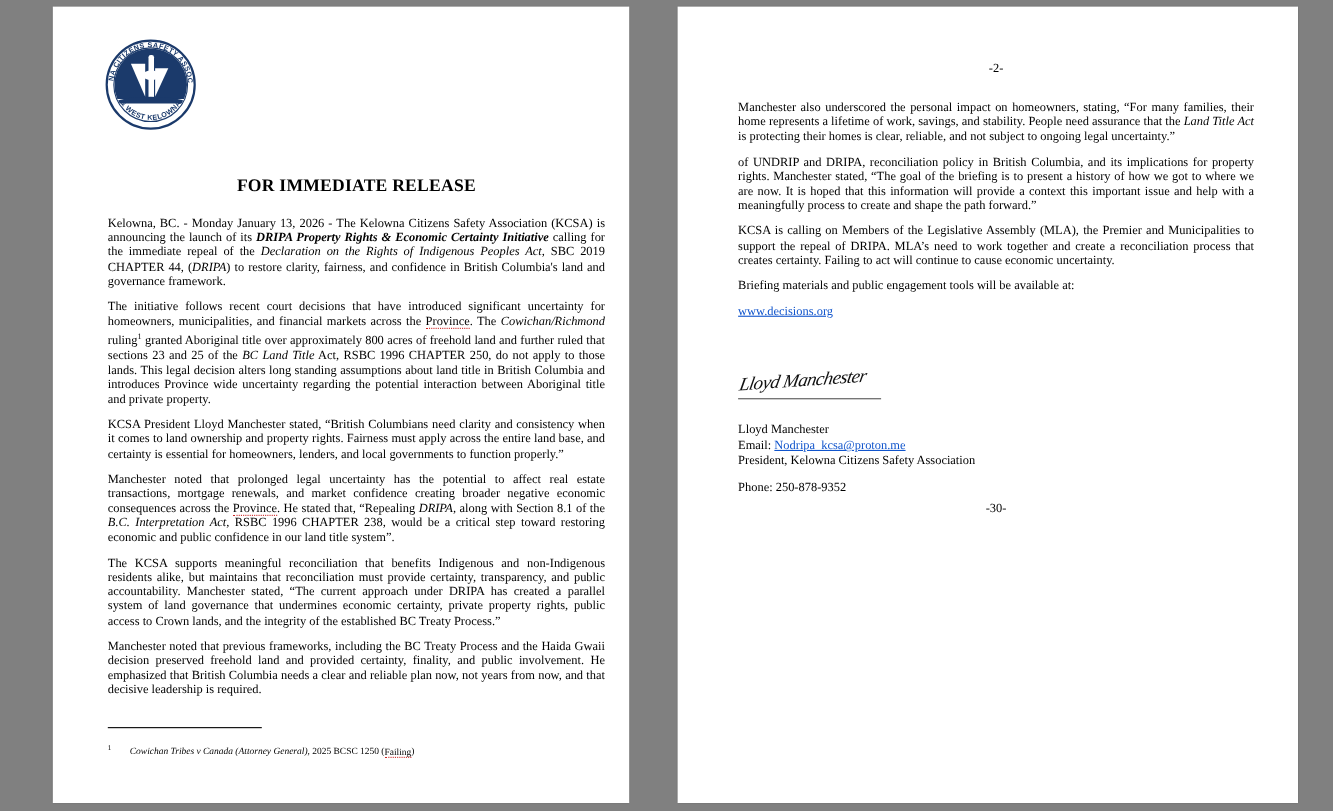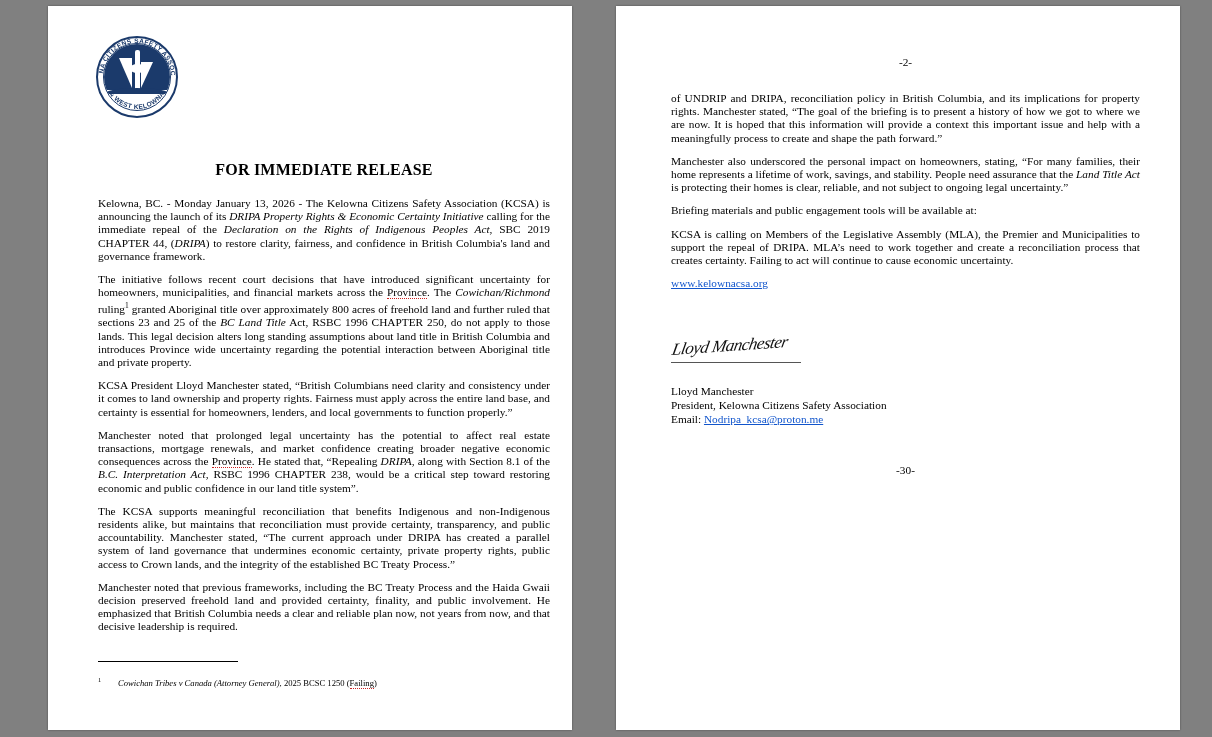--- a/index.html
+++ b/index.html
@@ -147,21 +147,21 @@
   p.body {
     font-size: 11.3px;
     line-height: 13.2px;
     text-align: justify;
     margin: 0 0 10px 0;
     font-family: "Liberation Serif", serif;
     color: #000;
   }
   .b { font-weight: normal; margin-top: 28px; }
   .i { font-style: italic; text-align: right; }
-  .bi { font-weight: normal; font-style: italic; }
+  .bi { font-weight: bold; font-style: italic; }
   .spellerr {
     border-bottom: 1.5px dotted #cc2222;
     text-decoration-style: wavy;
     text-decoration-color: #cc2222;
     text-decoration-thickness: 1px;
   }
   .link {
     color: #1155cc;
     text-decoration: underline;
   }
@@ -194,21 +194,21 @@
   
   .page-number {
     text-align: center;
     font-size: 11.3px;
     margin: 0 0 24px 0;
     font-family: "Liberation Serif", serif;
   }
   .end-mark {
     text-align: center;
     font-size: 11.3px;
-    margin-top: 28px;
+    margin-top: 6px;
     font-family: "Liberation Serif", serif;
   }
   .sig-block {
     margin-top: 14px;
     font-size: 11.3px;
     line-height: 14px;
   }
   .signature {
     position: relative;
     width: 130px;
@@ -270,63 +270,64 @@
     </div>
 
     <div class="page-inner">
 
       <h1 class="headline">FOR IMMEDIATE RELEASE</h1>
 
       <p class="body"><span class="b">Kelowna, BC. - Monday January 13, 2026 - </span><span>The Kelowna Citizens Safety Association (KCSA) is announcing the launch of its </span><span class="bi">DRIPA Property Rights &amp; Economic Certainty Initiative</span><span> calling for the immediate repeal of the </span><span class="i">Declaration on the Rights of Indigenous Peoples Act</span><span>, SBC 2019 CHAPTER 44, (</span><span class="i">DRIPA</span><span>) to restore clarity, fairness, and confidence in British Columbia's land and governance framework.</span></p>
 
       <p class="body"><span>The initiative follows recent court decisions that have introduced significant uncertainty for homeowners, municipalities, and financial markets across the </span><span class="spellerr">Province</span><span>. The </span><span class="i">Cowichan/Richmond</span><span> ruling</span><sup>1</sup><span> granted Aboriginal title over approximately 800 acres of freehold land and further ruled that sections 23 and 25 of the </span><span class="i">BC Land Title</span><span> Act, RSBC 1996 CHAPTER 250, do not apply to those lands. This legal decision alters long standing assumptions about land title in British Columbia and introduces Province wide uncertainty regarding the potential interaction between Aboriginal title and private property.</span></p>
 
-      <p class="body">KCSA President Lloyd Manchester stated, “British Columbians need clarity and consistency under it comes to land ownership and property rights. Fairness must apply across the entire land base, and certainty is essential for homeowners, lenders, and local governments to function properly.”</p>
+      <p class="body">KCSA President Lloyd Manchester stated, “British Columbians need clarity and consistency when it comes to land ownership and property rights. Fairness must apply across the entire land base, and certainty is essential for homeowners, lenders, and local governments to function properly.”</p>
 
       <p class="body"><span>Manchester noted that prolonged legal uncertainty has the potential to affect real estate transactions, mortgage renewals, and market confidence creating broader negative economic consequences across the </span><span class="spellerr">Province</span><span>. He stated that, “Repealing </span><span class="i">DRIPA</span><span>, along with Section 8.1 of the </span><span class="i">B.C. Interpretation Act</span><span>, RSBC 1996 CHAPTER 238, would be a critical step toward restoring economic and public confidence in our land title system”.</span></p>
 
       <p class="body">The KCSA supports meaningful reconciliation that benefits Indigenous and non-Indigenous residents alike, but maintains that reconciliation must provide certainty, transparency, and public accountability. Manchester stated, “The current approach under DRIPA has created a parallel system of land governance that undermines economic certainty, private property rights, public access to Crown lands, and the integrity of the established BC Treaty Process.”</p>
 
       <p class="body">Manchester noted that previous frameworks, including the BC Treaty Process and the Haida Gwaii decision preserved freehold land and provided certainty, finality, and public involvement. He emphasized that British Columbia needs a clear and reliable plan now, not years from now, and that decisive leadership is required.</p>
 
       <div class="footnote-sep"></div>
       <div class="footnote"><sup class="fn-num">1</sup><span class="i">Cowichan Tribes v Canada (Attorney General)</span><span>, 2025 BCSC 1250 (</span><span class="spellerr">Failing</span><span>)</span></div>
 
     </div>
   </div>
 
   <div class="page" id="page2">
     <div class="page-inner">
 
       <div class="page-number">-2-</div>
 
+      <p class="body"><span>Manchester also underscored the personal impact on homeowners, stating, “For many families, their home represents a lifetime of work, savings, and stability. People need assurance that the </span><span class="i">Land Title Act</span><span> is protecting their homes is clear, reliable, and not subject to ongoing legal uncertainty.”</span></p>
+
       <p class="body">of UNDRIP and DRIPA, reconciliation policy in British Columbia, and its implications for property rights. Manchester stated, “The goal of the briefing is to present a history of how we got to where we are now.  It is hoped that this information will provide a context this important issue and help with a meaningfully process to create and shape the path forward.”</p>
 
-      <p class="body"><span>Manchester also underscored the personal impact on homeowners, stating, “For many families, their home represents a lifetime of work, savings, and stability. People need assurance that the </span><span class="i">Land Title Act</span><span> is protecting their homes is clear, reliable, and not subject to ongoing legal uncertainty.”</span></p>
+      <p class="body">KCSA is calling on Members of the Legislative Assembly (MLA), the Premier and Municipalities to support the repeal of DRIPA. MLA’s need to work together and create a reconciliation process that creates certainty.  Failing to act will continue to cause economic uncertainty.</p>
 
       <p class="body">Briefing materials and public engagement tools will be available at:</p>
-
-      <p class="body">KCSA is calling on Members of the Legislative Assembly (MLA), the Premier and Municipalities to support the repeal of DRIPA. MLA’s need to work together and create a reconciliation process that creates certainty.  Failing to act will continue to cause economic uncertainty.</p>
-      <p class="body"><a class="link" href="#">www.kelownacsa.org</a></p>
+      <p class="body"><a class="link" href="#">www.decisions.org</a></p>
 
       <div class="spacer-lg"></div>
 
 
       <div class="spacer-md"></div>
 
       <div class="signature">
         <div class="sig-script">Lloyd Manchester</div>
         <div class="sig-underline"></div>
       </div>
 
       <div class="sig-block">
         <div>Lloyd Manchester</div>
+        <div><span>Email: </span><a class="link" href="#">Nodripa_kcsa@proton.me</a></div>
         <div>President, Kelowna Citizens Safety Association</div>
-        <div><span>Email: </span><a class="link" href="#">Nodripa_kcsa@proton.me</a></div>
         <div style="height:10px"></div>
+        <div>Phone: 250-878-9352</div>
       </div>
 
       <div class="end-mark">-30-</div>
 
     </div>
   </div>
 
 </div>
 
 </body></html>

